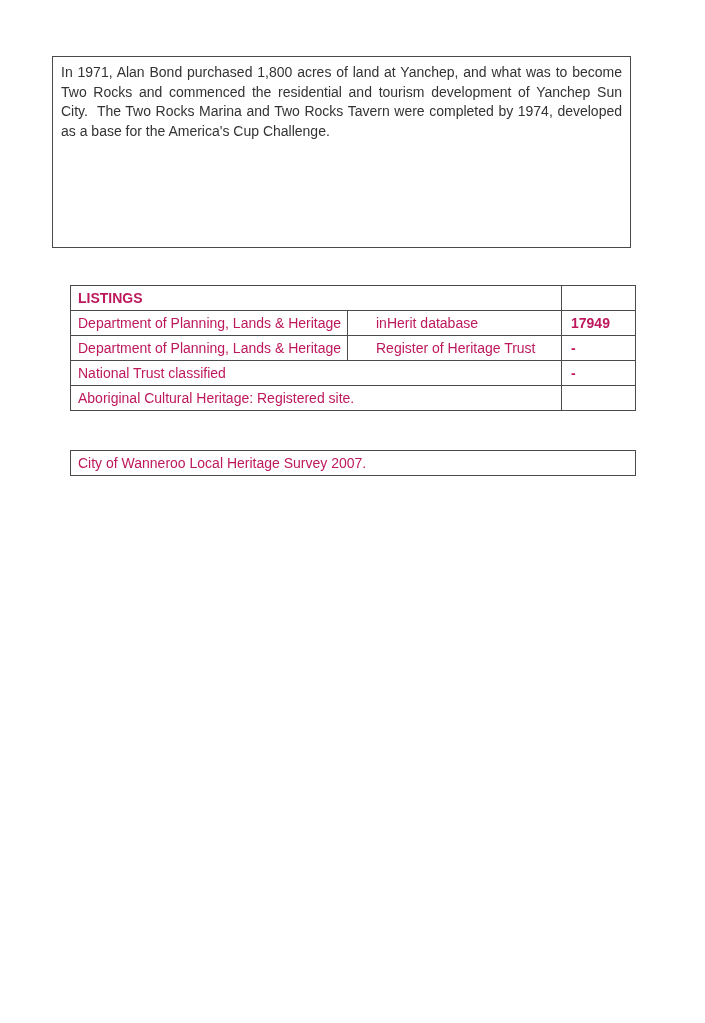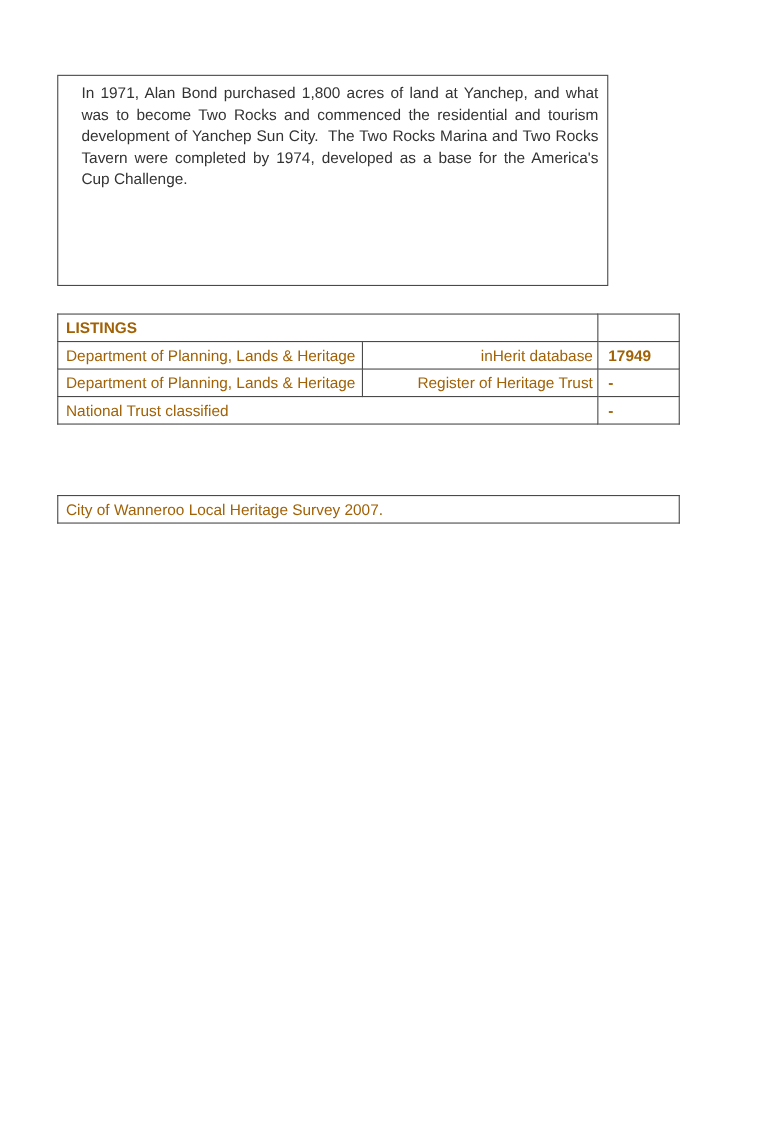--- a/index.html
+++ b/index.html
@@ -10,57 +10,57 @@
   body {
     width: 705px;
     height: 1023px;
     position: relative;
     font-family: "Liberation Sans", sans-serif;
     color: #333333;
   }
   .history-box {
     position: absolute;
     left: 52px;
-    top: 68px;
-    width: 501px;
+    top: 56px;
+    width: 579px;
     min-height: 192px;
     box-sizing: border-box;
     border: 1.5px solid #4a4a4a;
-    padding: 6px 8px 4px 21px;
+    padding: 6px 8px 4px 8px;
     background: #ffffff;
   }
   .history-box p {
     margin: 0 0 6px 0;
     font-size: 14px;
     line-height: 19.5px;
     text-align: justify;
     white-space: pre-wrap;
   }
   .history-box p:last-child { margin-bottom: 0; }
 
   table.tbl {
     position: absolute;
-    left: 52px;
+    left: 70px;
     border-collapse: collapse;
     table-layout: fixed;
     background: #ffffff;
     font-size: 14px;
-    color: #a16207;
+    color: #be185d;
   }
   table.listings  { top: 285px; width: 565px; }
   table.supporting { top: 450px; width: 565px; }
   .tbl td {
     border: 1.5px solid #4a4a4a;
     height: 24px;
     padding: 0 4px 0 7px;
     vertical-align: middle;
     overflow: hidden;
     white-space: nowrap;
   }
-  .tbl td.reg { padding-left: 28px; text-align: right; }
+  .tbl td.reg { padding-left: 28px; }
   .tbl td.ref { padding-left: 9px; font-weight: bold; }
   .tbl td.hdr { font-weight: bold; }
 </style>
 </head>
 <body>
 
 <div class="history-box">
   <p>In 1971, Alan Bond purchased 1,800 acres of land at Yanchep, and what was to become Two Rocks and commenced the residential and tourism development of Yanchep Sun City.  The Two Rocks Marina and Two Rocks Tavern were completed by 1974, developed as a base for the America's Cup Challenge.</p>
 </div>
 
@@ -82,20 +82,24 @@
     </tr>
     <tr>
       <td>Department of Planning, Lands &amp; Heritage</td>
       <td class="reg">Register of Heritage Trust</td>
       <td class="ref">-</td>
     </tr>
     <tr>
       <td colspan="2">National Trust classified</td>
       <td class="ref">-</td>
     </tr>
+    <tr>
+      <td colspan="2">Aboriginal Cultural Heritage: Registered site.</td>
+      <td class="ref"></td>
+    </tr>
   </tbody>
 </table>
 
 <table class="tbl supporting">
   <colgroup>
     <col style="width:565px">
   </colgroup>
   <tbody>
     <tr>
       <td>City of Wanneroo Local Heritage Survey 2007.</td>

